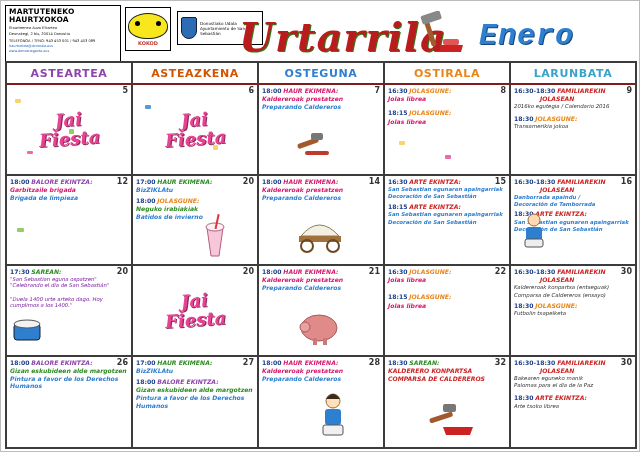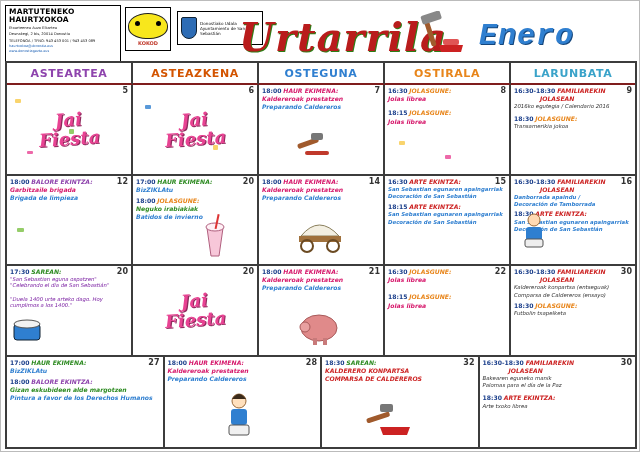--- a/index.html
+++ b/index.html
@@ -286,20 +286,27 @@
         <div class="ev plain small">Kaldereroak konpartsa (entseguak)</div>
         <div class="ev plain small">Comparsa de Caldereros (ensayo)</div>
         <div class="ev" style="margin-top:4px;"><span class="t">18:30</span>
           <span class="org">JOLASGUNE:</span></div>
         <div class="ev plain small">Futbolin txapelketa</div>
       </div>
     </div>
 
     <div class="wrow">
       <div class="cell">
+        <span class="daynum">26</span>
+        <div class="ev"><span class="t">18:00</span>
+          <span class="pur">BALORE EKINTZA:</span></div>
+        <div class="ev grn">Gizan eskubideen alde margotzen</div>
+        <div class="ev es">Pintura a favor de los Derechos Humanos</div>
+      </div>
+      <div class="cell">
         <span class="daynum">27</span>
         <div class="ev"><span class="t">17:00</span>
           <span class="grn">HAUR EKIMENA:</span></div>
         <div class="ev es">BizZIKLAtu</div>
         <div class="ev" style="margin-top:4px;"><span class="t">18:00</span>
           <span class="pur">BALORE EKINTZA:</span></div>
         <div class="ev grn">Gizan eskubideen alde margotzen</div>
         <div class="ev es">Pintura a favor de los Derechos Humanos</div>
       </div>
       <div class="cell">

